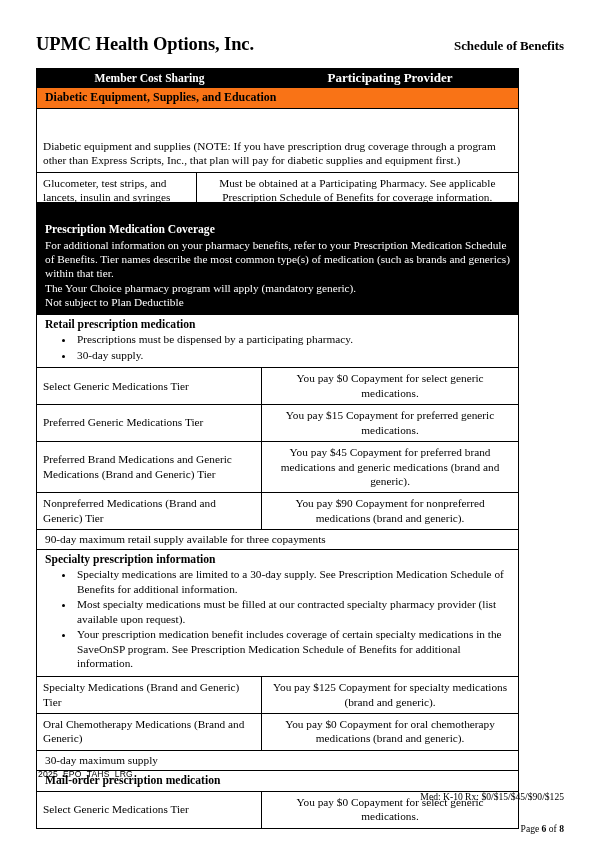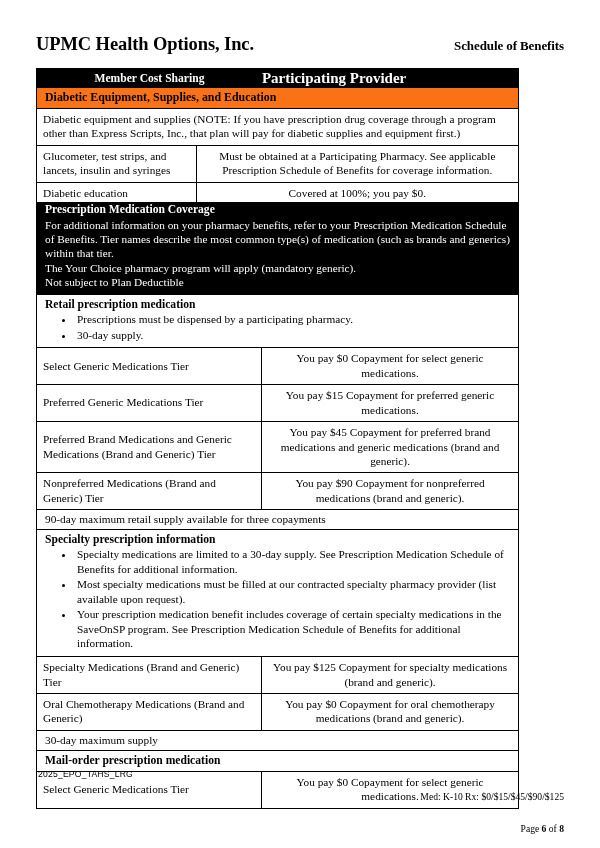--- a/index.html
+++ b/index.html
@@ -62,21 +62,21 @@
   }
 
   .cell {
     box-sizing: border-box;
     padding: 3px 6px 4px 6px;
     font-size: 11.3px;
     line-height: 1.28;
   }
   .cell.left  { width: 246px; border-right: 1.1px solid #000; }
   .cell.right { width: 280px; text-align: center; }
-  .cell.full  { width: 526px; }
+  .cell.full  { width: 526px; margin-top: 27px; }
 
   
   .t1 .cell.left  { width: 174px; border-right: 1.1px solid #000; }
   .t1 .cell.right { width: 352px; text-align: center; }
 
   
   .hdrbar {
     display: flex;
     background: #000000;
     color: #ffffff;
@@ -84,37 +84,38 @@
     align-items: center;
   }
   .hdrbar .h1 {
     width: 246px;
     text-align: center;
     font-size: 11.6px;
     font-weight: bold;
   }
   .hdrbar .h2 {
     width: 280px;
-    font-size: 15px;
+    text-align: center;
+    font-size: 13px;
     font-weight: bold;
   }
   
   .greyrow {
     background: #f97316;
     border-top: 1.1px solid #000;
     padding: 2px 8px 3px 8px;
     font-size: 11.9px;
     font-weight: bold;
   }
 
   
   .blackblock {
     background: #000000;
     color: #ffffff;
-    padding: 0 8px 5px 8px;
+    padding: 20px 8px 5px 8px;
     font-size: 11.3px;
     line-height: 1.27;
   }
   .blackblock .bb-title {
     font-weight: bold;
     font-size: 11.6px;
   }
 
   
   .subhead {

